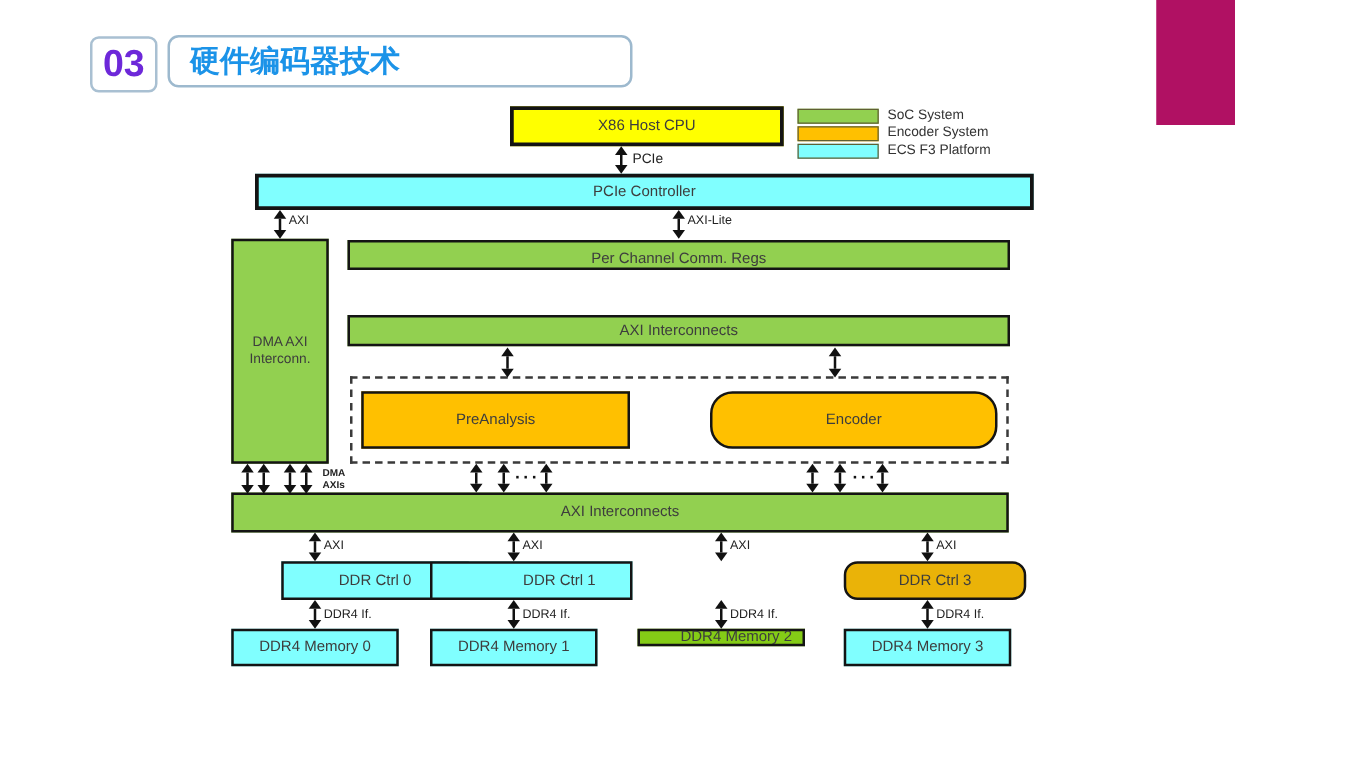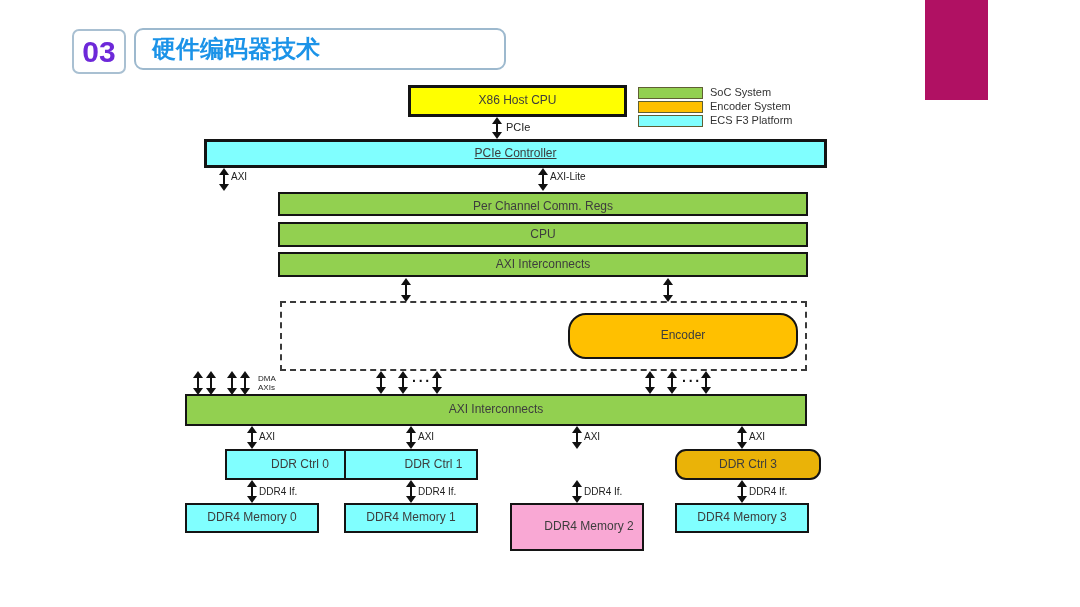--- a/index.html
+++ b/index.html
@@ -63,81 +63,84 @@
   <div class="lgrow" style="left:638px;top:115px;">
     <span class="lgswatch" style="background: rgb(128, 255, 255);"></span>
     <span class="lglabel">ECS F3 Platform</span>
   </div>
 
   <div class="dbox thick" style="left: 389px; top: 85px; width: 219px; height: 32px; background: rgb(255, 255, 0);">
     <span>X86 Host CPU</span>
   </div>
   <span class="arrlabel" style="left:506px;top:121px;font-size:11px;">PCIe</span>
 
-  <div class="dbox thick" style="left: 185px; top: 139px; width: 623px; height: 29px; background: rgb(128, 255, 255); text-decoration: underline;">
+  <div class="dbox thick" style="left: 185px; top: 139px; width: 623px; height: 29px; background: rgb(128, 255, 255);">
     <span>PCIe Controller</span>
   </div>
 
   <span class="arrlabel" style="left:231px;top:171px;">AXI</span>
   <span class="arrlabel" style="left:550px;top:171px;">AXI-Lite</span>
 
+  <div class="dbox" style="left: 185px; top: 191px; width: 78px; height: 180px; font-size: 11px; background: rgb(146, 208, 80);">
+    <span style="display:block;width:62px;">DMA AXI Interconn.</span>
+  </div>
 
   <div class="dbox" style="left: 278px; top: 192px; width: 530px; height: 24px; background: rgb(146, 208, 80); align-items: flex-end;">
     <span>Per Channel Comm. Regs</span>
   </div>
-  <div class="dbox" style="left: 278px; top: 222px; width: 530px; height: 25px; background: rgb(146, 208, 80);">
-    <span>CPU</span>
-  </div>
   <div class="dbox" style="left: 278px; top: 252px; width: 530px; height: 25px; background: rgb(146, 208, 80);">
     <span>AXI Interconnects</span>
   </div>
 
   <div class="dashedbox" style="left:280px;top:301px;width:527px;height:70px;"></div>
+  <div class="dbox" style="left: 289px; top: 313px; width: 215px; height: 46px; background: rgb(255, 192, 0);">
+    <span>PreAnalysis</span>
+  </div>
   <div class="dbox" style="left: 568px; top: 313px; width: 230px; height: 46px; background: rgb(255, 192, 0); border-radius: 18px;">
     <span>Encoder</span>
   </div>
 
-  <div class="smalllabel" style="left:258px;top:374px;">
+  <div class="smalllabel" style="left:258px;top:374px;font-weight:bold;">
     <span>DMA</span><br>
     <span>AXIs</span>
   </div>
   <span class="dots" style="left:412px;top:373px;">···</span>
   <span class="dots" style="left:682px;top:373px;">···</span>
 
   <div class="dbox" style="left: 185px; top: 394px; width: 622px; height: 32px; background: rgb(146, 208, 80);">
     <span>AXI Interconnects</span>
   </div>
 
   <span class="arrlabel" style="left:259px;top:431px;">AXI</span>
   <span class="arrlabel" style="left:418px;top:431px;">AXI</span>
   <span class="arrlabel" style="left:584px;top:431px;">AXI</span>
   <span class="arrlabel" style="left:749px;top:431px;">AXI</span>
 
   <div class="dbox" style="left: 185px; top: 449px; width: 150px; height: 31px; background: rgb(128, 255, 255); margin-left: 40px;">
     <span>DDR Ctrl 0</span>
   </div>
-  <div class="dbox" style="left: 344px; top: 449px; width: 134px; height: 31px; background: rgb(128, 255, 255); padding-left: 45px;">
+  <div class="dbox" style="left: 344px; top: 449px; width: 162px; height: 31px; background: rgb(128, 255, 255); padding-left: 45px;">
     <span>DDR Ctrl 1</span>
   </div>
   <div class="dbox" style="left: 675px; top: 449px; width: 146px; height: 31px; background: #eab308; border-radius: 11px;">
     <span>DDR Ctrl 3</span>
   </div>
 
   <span class="arrlabel" style="left:259px;top:486px;">DDR4 If.</span>
   <span class="arrlabel" style="left:418px;top:486px;">DDR4 If.</span>
   <span class="arrlabel" style="left:584px;top:486px;">DDR4 If.</span>
   <span class="arrlabel" style="left:749px;top:486px;">DDR4 If.</span>
 
   <div class="dbox" style="left: 185px; top: 503px; width: 134px; height: 30px; background: rgb(128, 255, 255);">
     <span>DDR4 Memory 0</span>
   </div>
   <div class="dbox" style="left: 344px; top: 503px; width: 134px; height: 30px; background: rgb(128, 255, 255);">
     <span>DDR4 Memory 1</span>
   </div>
-  <div class="dbox" style="left: 510px; top: 503px; width: 134px; height: 48px; background: #f9a8d4; padding-left: 24px;">
+  <div class="dbox" style="left: 510px; top: 503px; width: 134px; height: 14px; background: #84cc16; padding-left: 24px;">
     <span>DDR4 Memory 2</span>
   </div>
   <div class="dbox" style="left: 675px; top: 503px; width: 134px; height: 30px; background: rgb(128, 255, 255);">
     <span>DDR4 Memory 3</span>
   </div>
 
 <div class="varrow" style="left: 491px; top: 117px; height: 22px;">
       <i class="ah up"></i>
       <i class="ln"></i>
       <i class="ah dn"></i>

